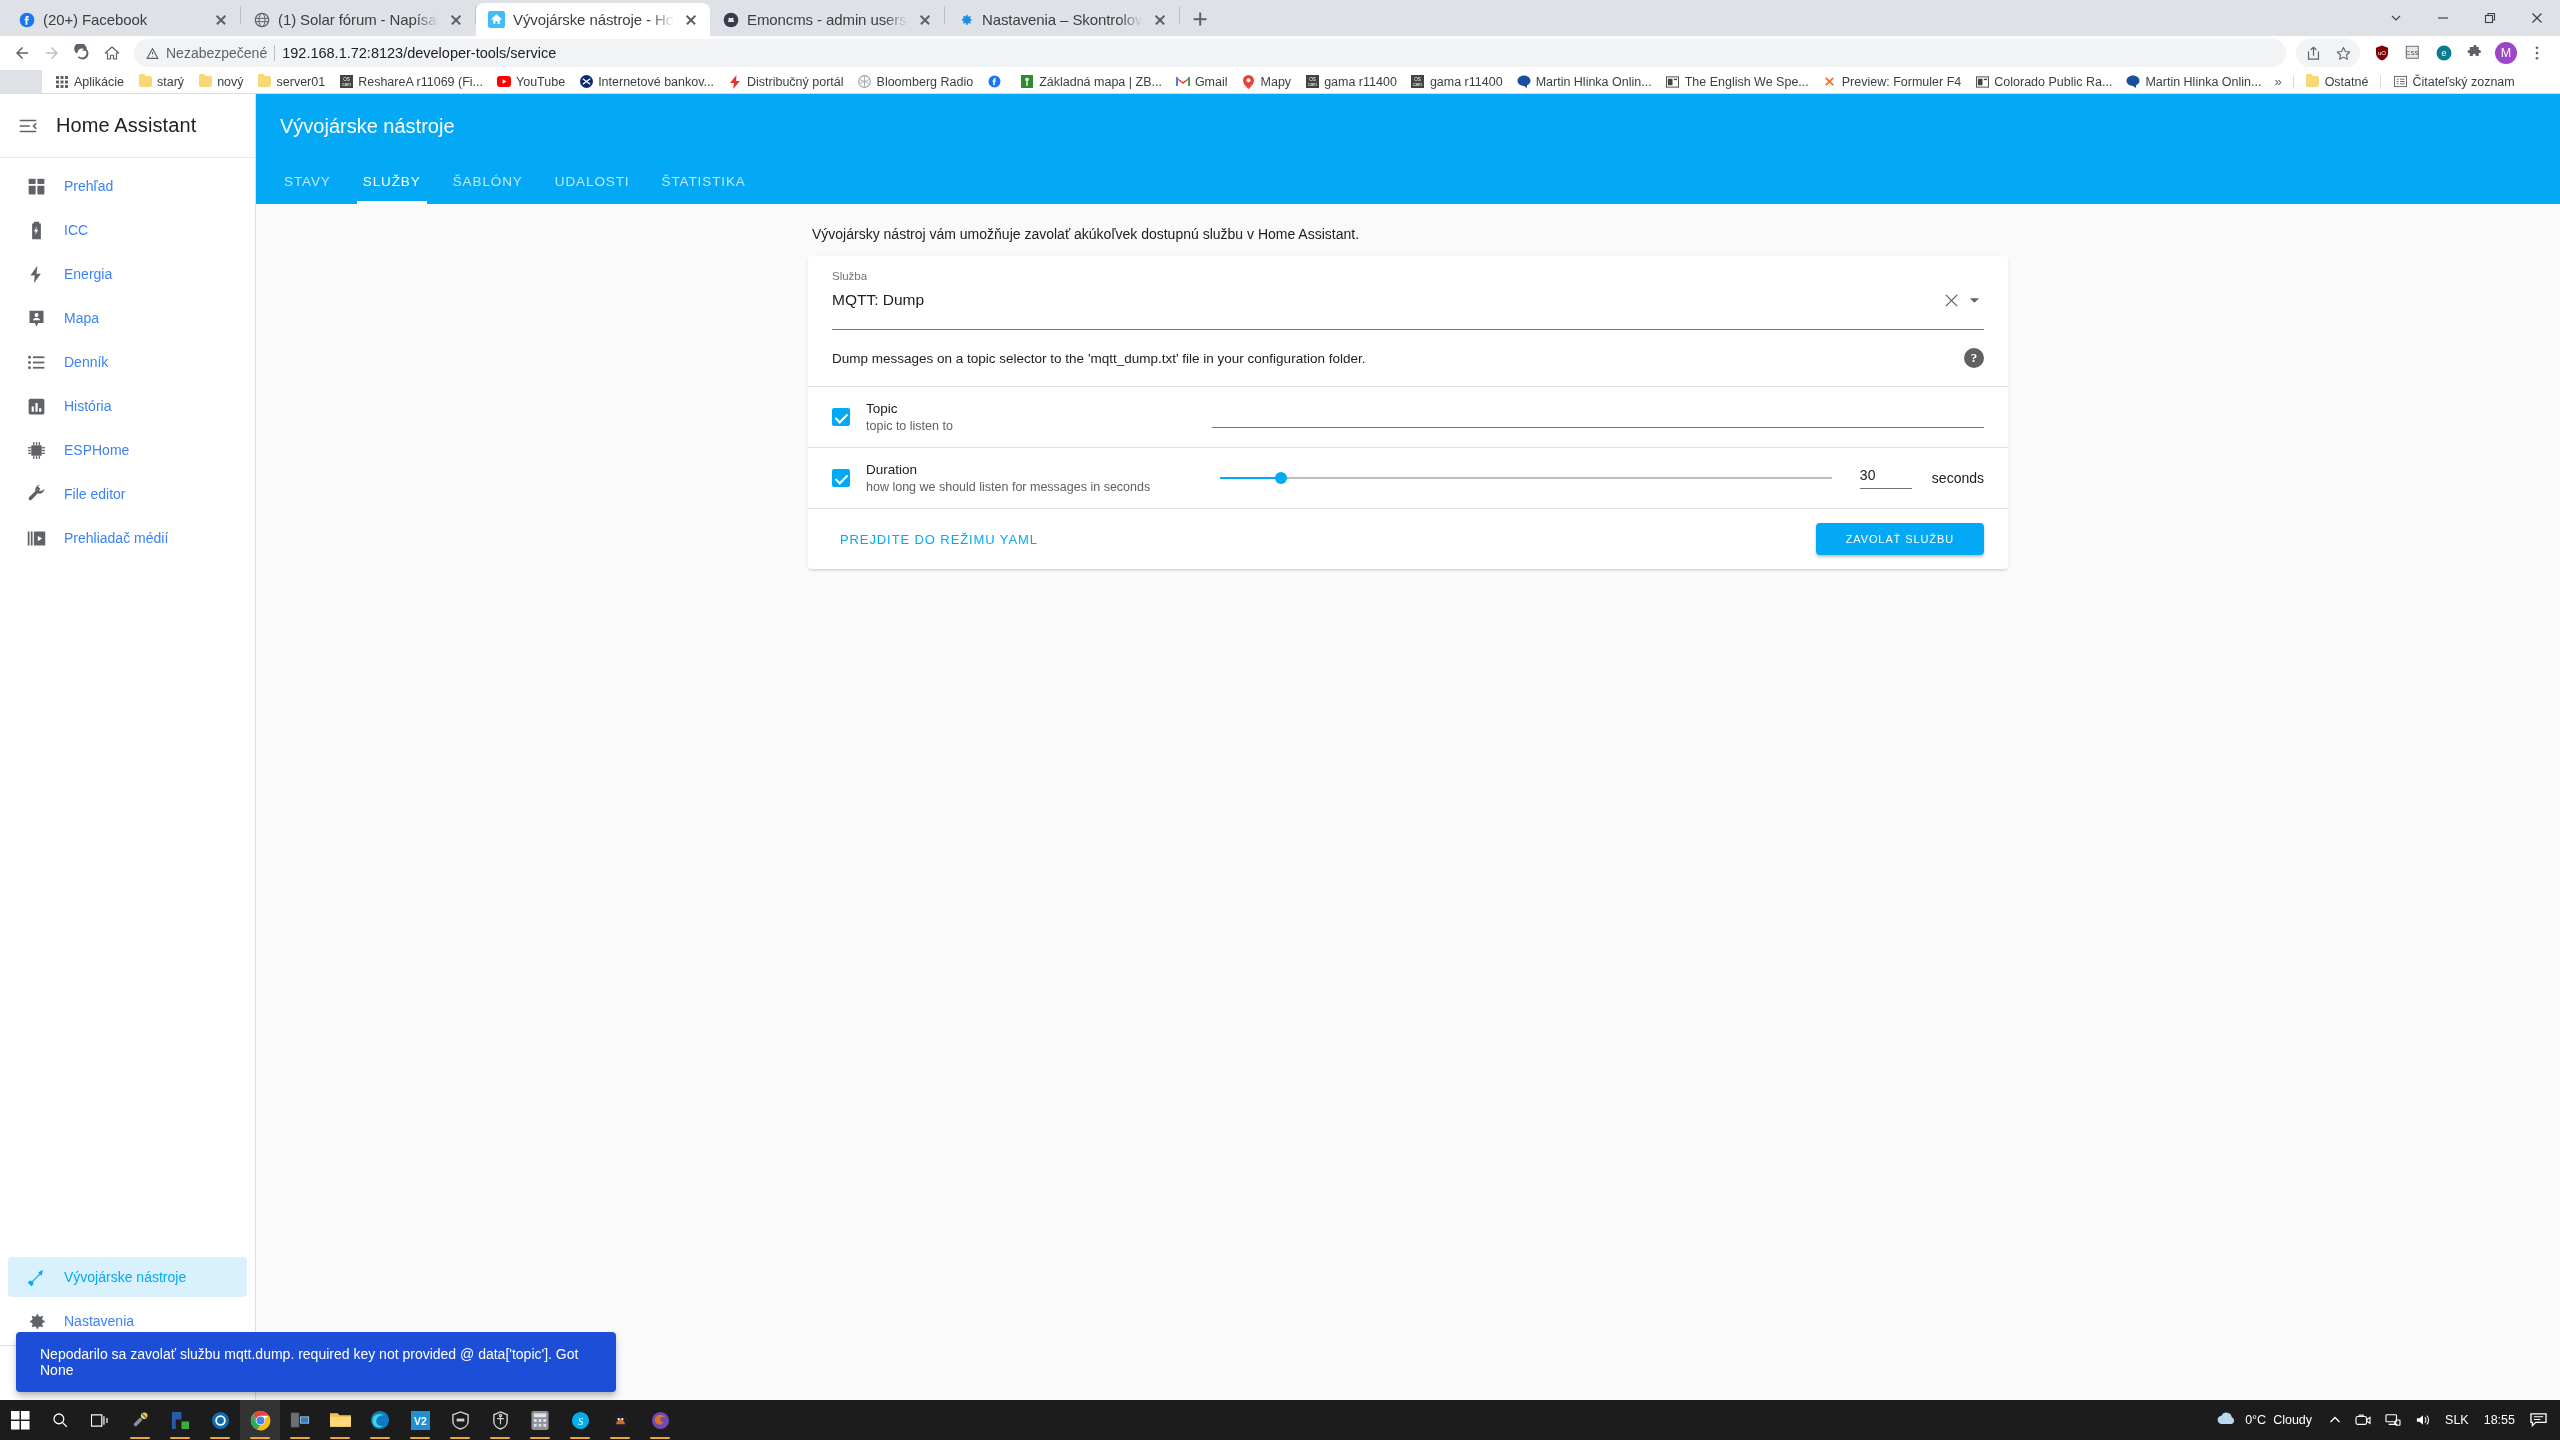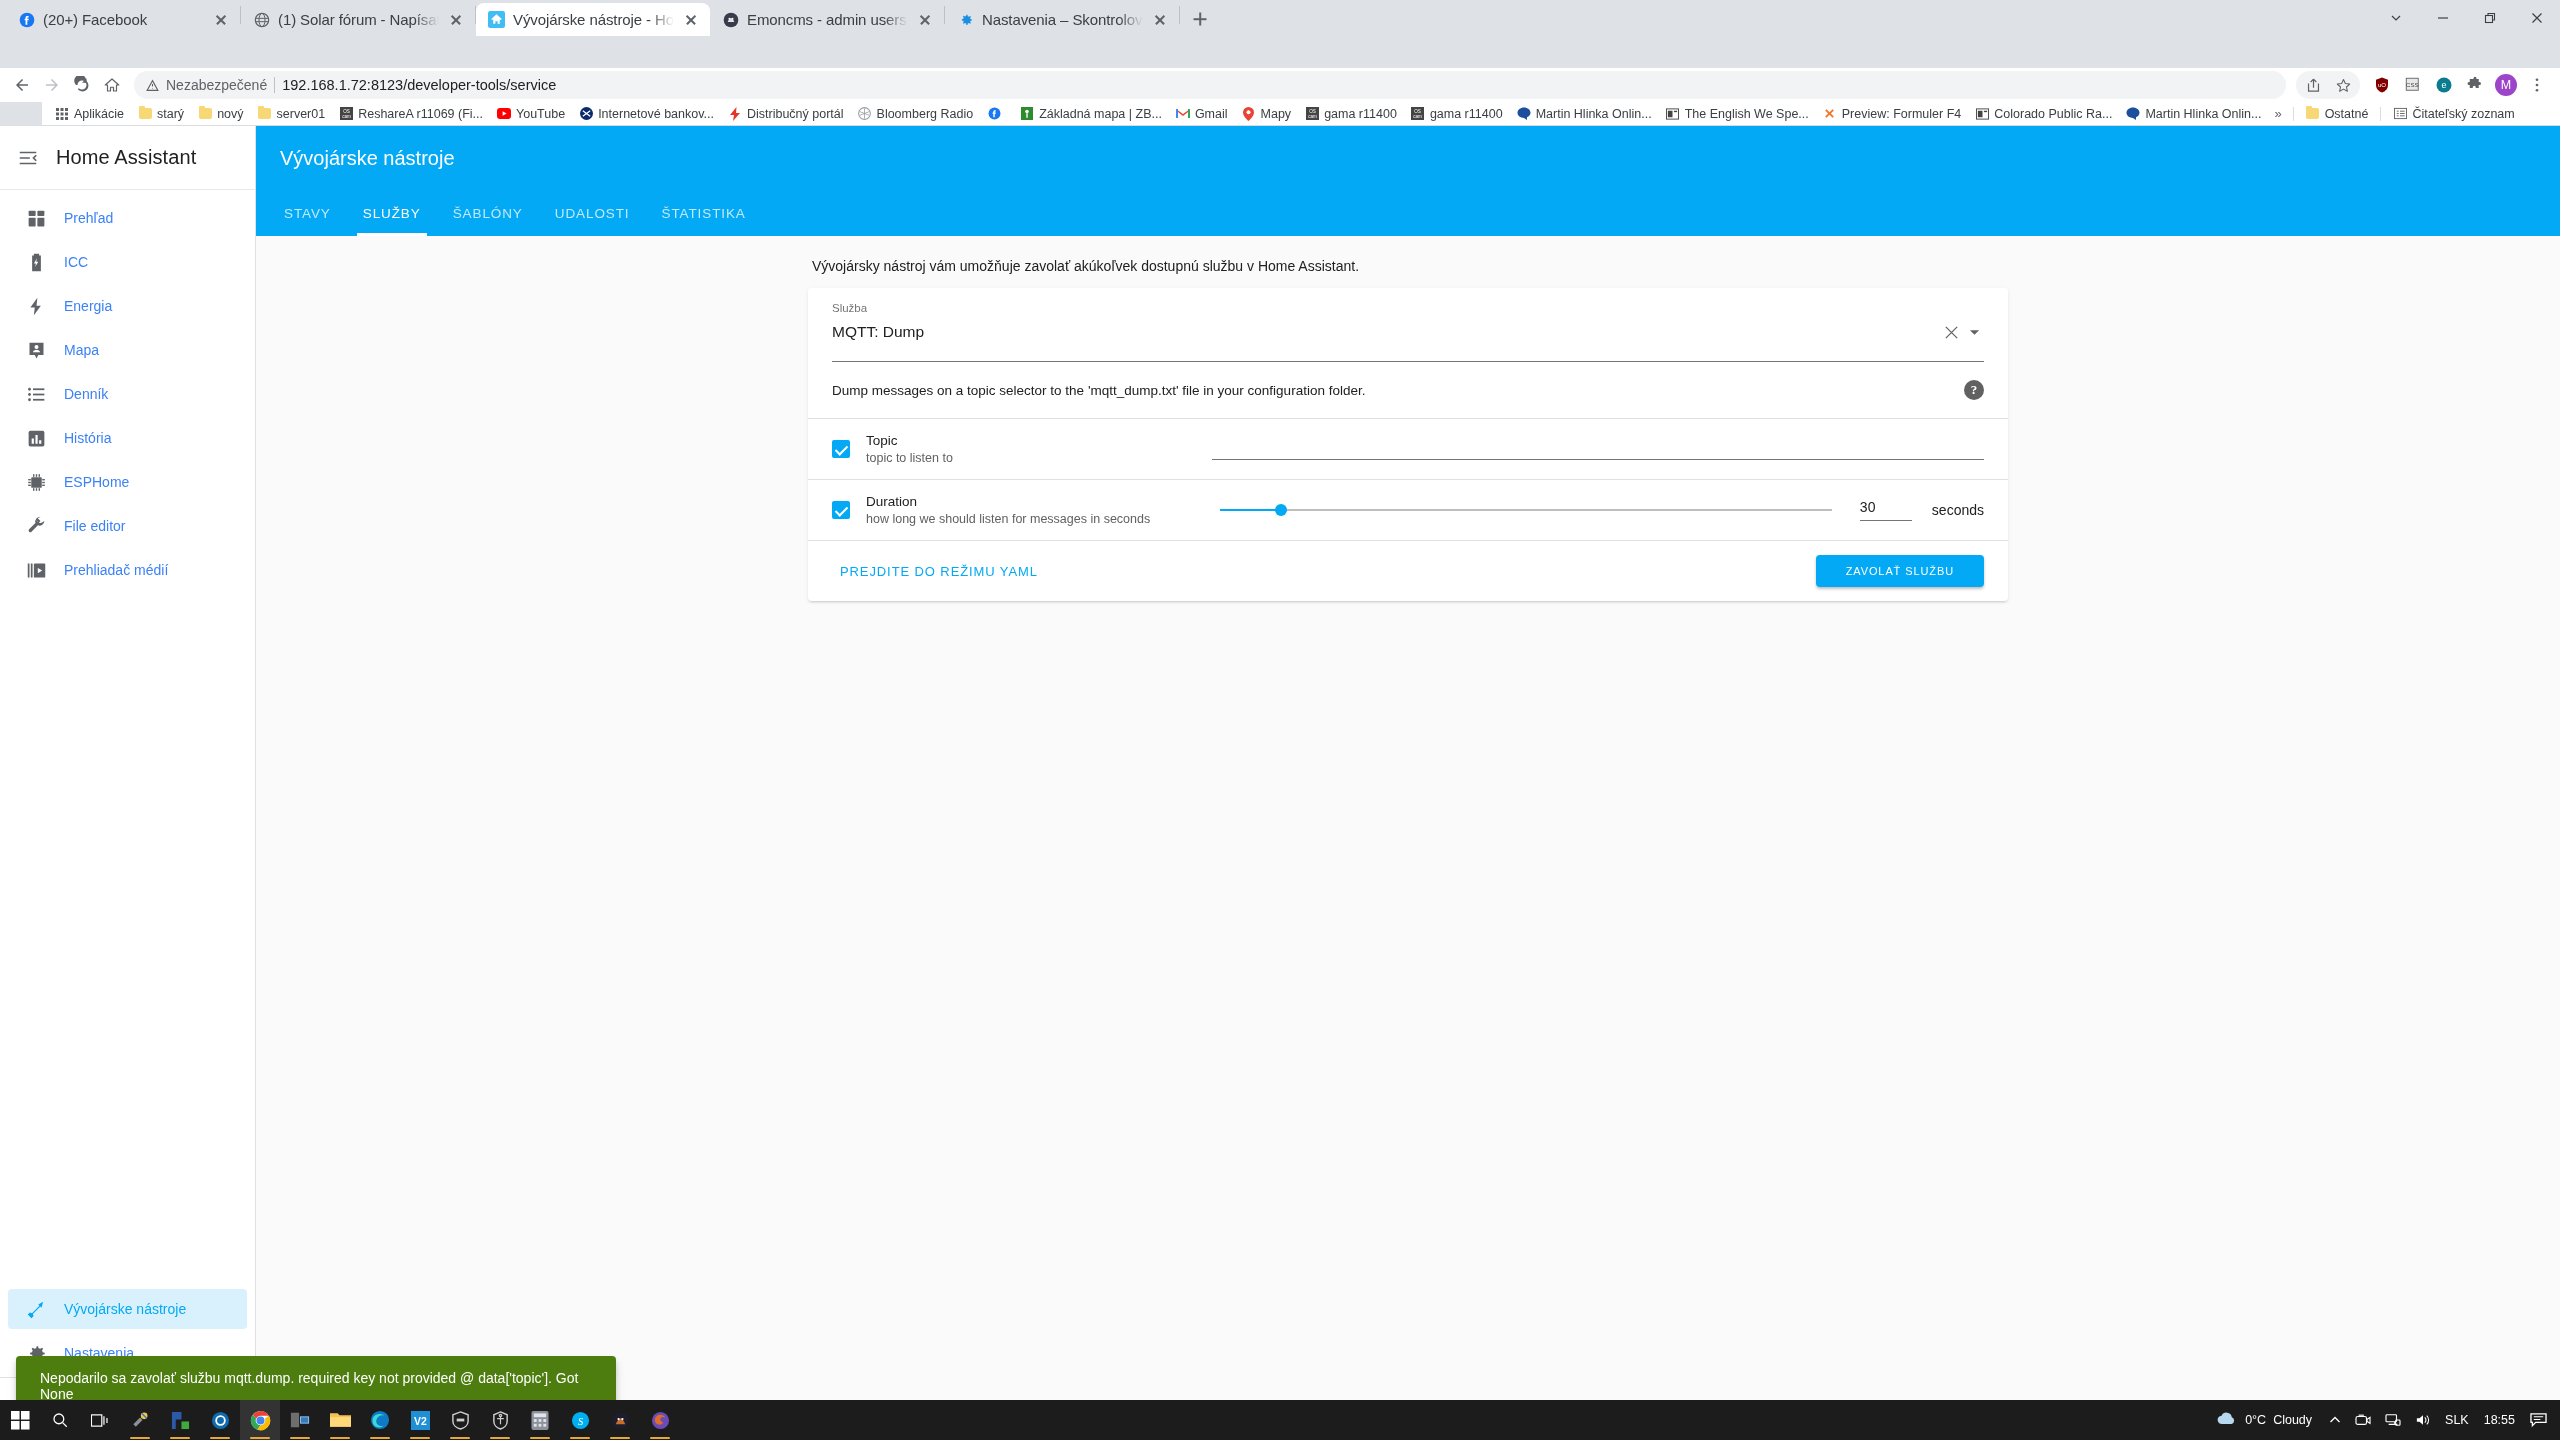--- a/index.html
+++ b/index.html
@@ -47,21 +47,21 @@
   }
   #newtab-btn::before { width: 13px; height: 1.6px; transform: translate(-50%,-50%); }
   #newtab-btn::after { width: 1.6px; height: 13px; transform: translate(-50%,-50%); }
 
   #window-controls { position: absolute; right: 0; top: 0; height: 36px; display: flex; }
   .wc { width: 47px; height: 36px; display:flex; align-items:center; justify-content:center; }
   .wc svg { display: block; }
 
   
   #toolbar {
-    height: 34px; background: #fff; display: flex; align-items: center; padding: 0 8px; gap: 2px; margin-top: 32px;
+    height: 34px; background: #fff; display: flex; align-items: center; padding: 0 8px; gap: 2px;
   }
   .nav-btn { width: 28px; height: 28px; display:flex; align-items:center; justify-content:center; border-radius:50%; }
   #omnibox {
     flex: 1 1 auto; height: 28px; background: #f1f3f4; border-radius: 14px;
     display: flex; align-items: center; padding: 0 12px; margin-left: 6px; gap: 7px;
     font-size: 14.5px; color: #202124;
   }
   #omnibox .warn-icon { color: #5f6368; font-size: 13px; display:flex; align-items:center; }
   #omnibox .sec-label { color: #5f6368; font-size: 14px; }
   #omnibox .divider { width: 1px; height: 16px; background: #bdc1c6; }
@@ -177,21 +177,21 @@
 
   #card-actions { display: flex; align-items: center; justify-content: space-between; padding: 14px 24px; }
   #yaml-btn { font-size: 13px; letter-spacing: 0.9px; color: #03a9f4; font-weight: 500; padding: 8px 8px; }
   #call-btn {
     background: #03a9f4; color: #fff; font-size: 11px; letter-spacing: 0.9px; font-weight: 500;
     padding: 10px 30px; border-radius: 4px; box-shadow: 0 2px 3px rgba(0,0,0,0.25);
   }
 
   
   #toast {
-    position: absolute; left: 16px; bottom: 16px; background: #4d7c0f; color: #fff;
+    position: absolute; left: 16px; bottom: 8px; background: #1d4ed8; color: #fff;
     padding: 14px 24px; border-radius: 4px; font-size: 14px; max-width: 600px;
     box-shadow: 0 3px 5px -1px rgba(0,0,0,0.2), 0 6px 10px 0 rgba(0,0,0,0.14);
   }
 
   
   #taskbar {
     height: 40px; background: #1c1c1c; display: flex; align-items: center; position: relative;
   }
   .tb-item { width: 40px; height: 40px; display:flex; align-items:center; justify-content:center; position: relative; }
   .tb-item.running::after {

